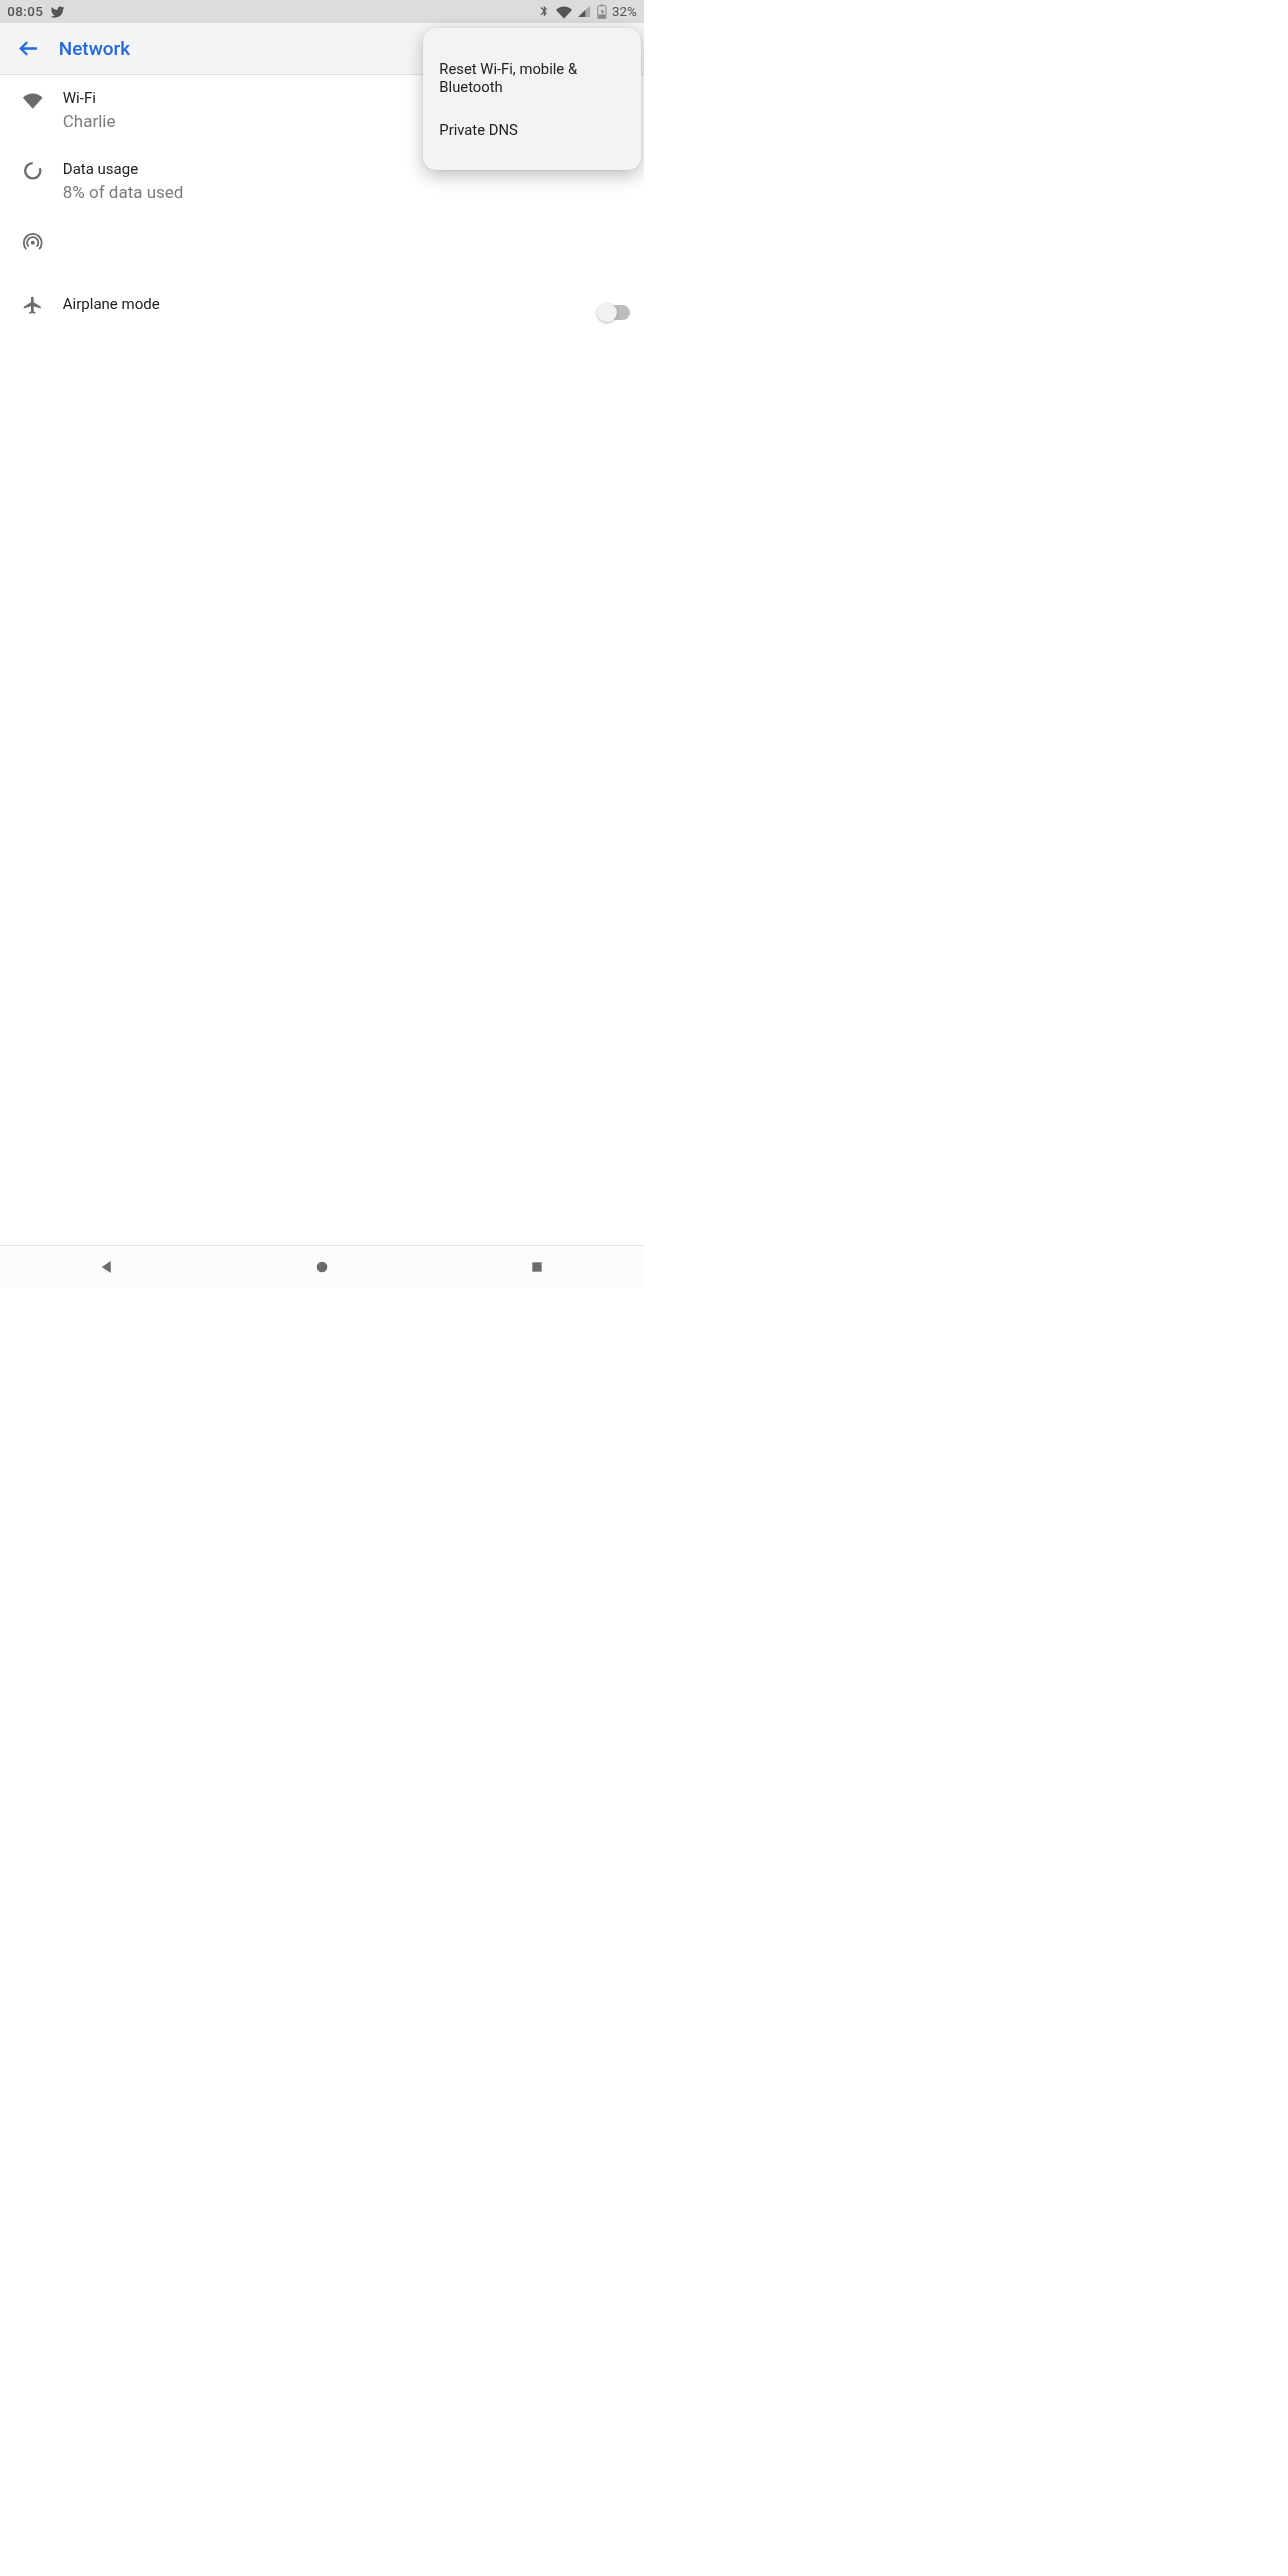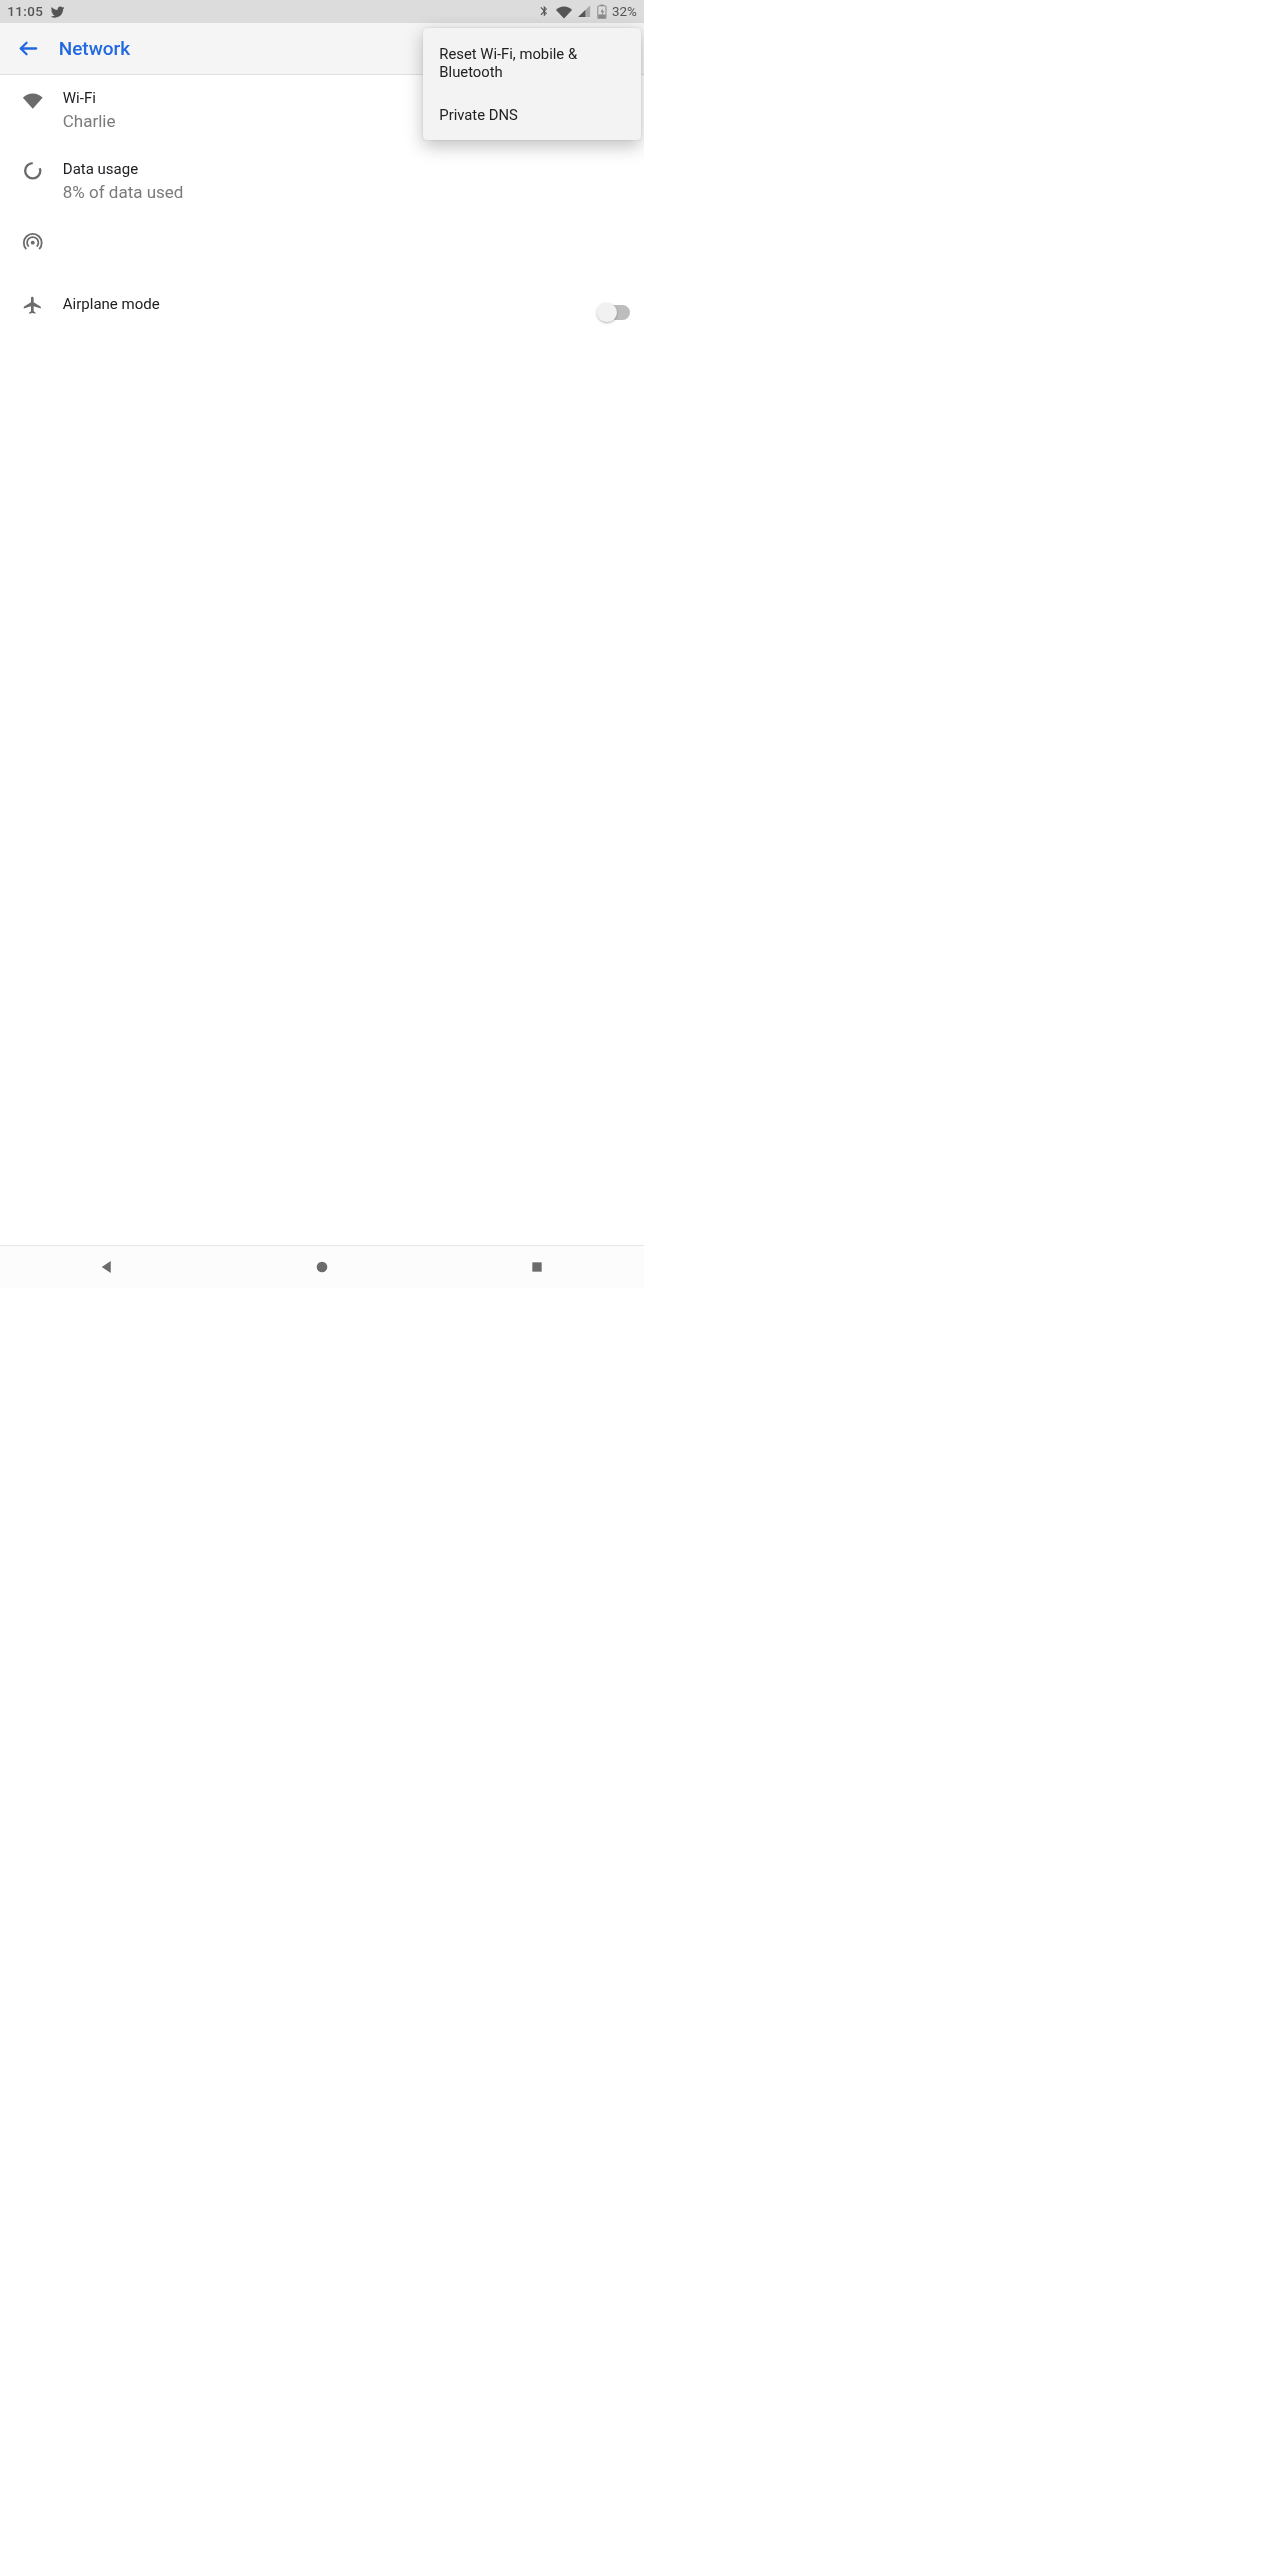--- a/index.html
+++ b/index.html
@@ -28,35 +28,35 @@
   .row .trail { display: flex; align-items: center; }
   .vdiv { width: 0.9px; height: 36px; background: #d0d0d0; margin: 0 12.5px; }
 
   
   .switch { width: 30px; height: 14.3px; border-radius: 9px; background: #bdbdbd; position: relative; }
   .switch .knob { width: 19.7px; height: 19.7px; border-radius: 50%; background: #f1f1f1; box-shadow: 0 0.9px 2.7px rgba(0,0,0,.3); position: absolute; top: -2.7px; left: -2.7px; }
   .switch.on { background: #9cc0f4; }
   .switch.on .knob { background: #2268e0; left: 13.4px; }
 
   
-  .popup { position: absolute; top: 28px; right: 2.7px; width: 218px; background: #f3f3f3; border-radius: 4px; box-shadow: 0 5.4px 18px rgba(0,0,0,.25), 0 0 1.8px rgba(0,0,0,.15); padding: 4px 0; }
+  .popup { position: absolute; top: 28px; right: 2.7px; width: 218px; background: #f3f3f3; border-radius: 13px; box-shadow: 0 5.4px 18px rgba(0,0,0,.25), 0 0 1.8px rgba(0,0,0,.15); padding: 19px 0; }
   .popup .mitem { padding: 12.5px 16px; font-size: 14.8px; color: #222; }
 
   
   .navbar { position: absolute; left:0; right:0; bottom:0; height: 43px; border-top: 0.9px solid #e6e6e6; background:#fcfcfc; display:flex; align-items:center; justify-content:space-around; }
   .navbtn { width: 36px; height: 36px; display:flex; align-items:center; justify-content:center; }
 
   svg { display: block; }
 </style>
 </head>
 <body>
 
 <div class="status-bar">
   <div class="status-left">
-    <span class="status-time">11:05</span>
+    <span class="status-time">08:05</span>
     <span>
       <svg width="16" height="16" viewBox="0 0 24 24" fill="#555">
           <path d="M22 5.8c-.8.4-1.6.6-2.5.7.9-.5 1.6-1.4 1.9-2.4-.8.5-1.8.9-2.8 1.1C17.8 4.3 16.7 3.8 15.5 3.8c-2.3 0-4.2 1.9-4.2 4.2 0 .3 0 .6.1.9C7.7 8.7 4.6 7 2.5 4.5c-.4.7-.6 1.4-.6 2.2 0 1.5.7 2.8 1.9 3.5-.7 0-1.4-.2-1.9-.5v.1c0 2 1.4 3.7 3.3 4.1-.3.1-.7.1-1.1.1-.3 0-.5 0-.8-.1.5 1.7 2.1 2.9 3.9 2.9-1.4 1.1-3.2 1.8-5.2 1.8H1c1.9 1.2 4.1 1.9 6.5 1.9 7.8 0 12.1-6.5 12.1-12.1v-.6c.8-.6 1.6-1.3 2.2-2.2z"></path>
         </svg>
     </span>
   </div>
   <div class="status-right">
     <span>
       <svg width="14.3" height="14.3" viewBox="0 0 24 24" fill="#555">
           <path d="M14.9 12l3.6-3.6L13 2.9v6.3L8.9 5.1 7.5 6.5 12 11v2l-4.5 4.5 1.4 1.4L13 14.8v6.3l5.5-5.5L14.9 12zM15 6.8l1.5 1.5L15 9.8V6.8zm1.5 8.8L15 17.2v-3l1.5 1.4z"></path>

